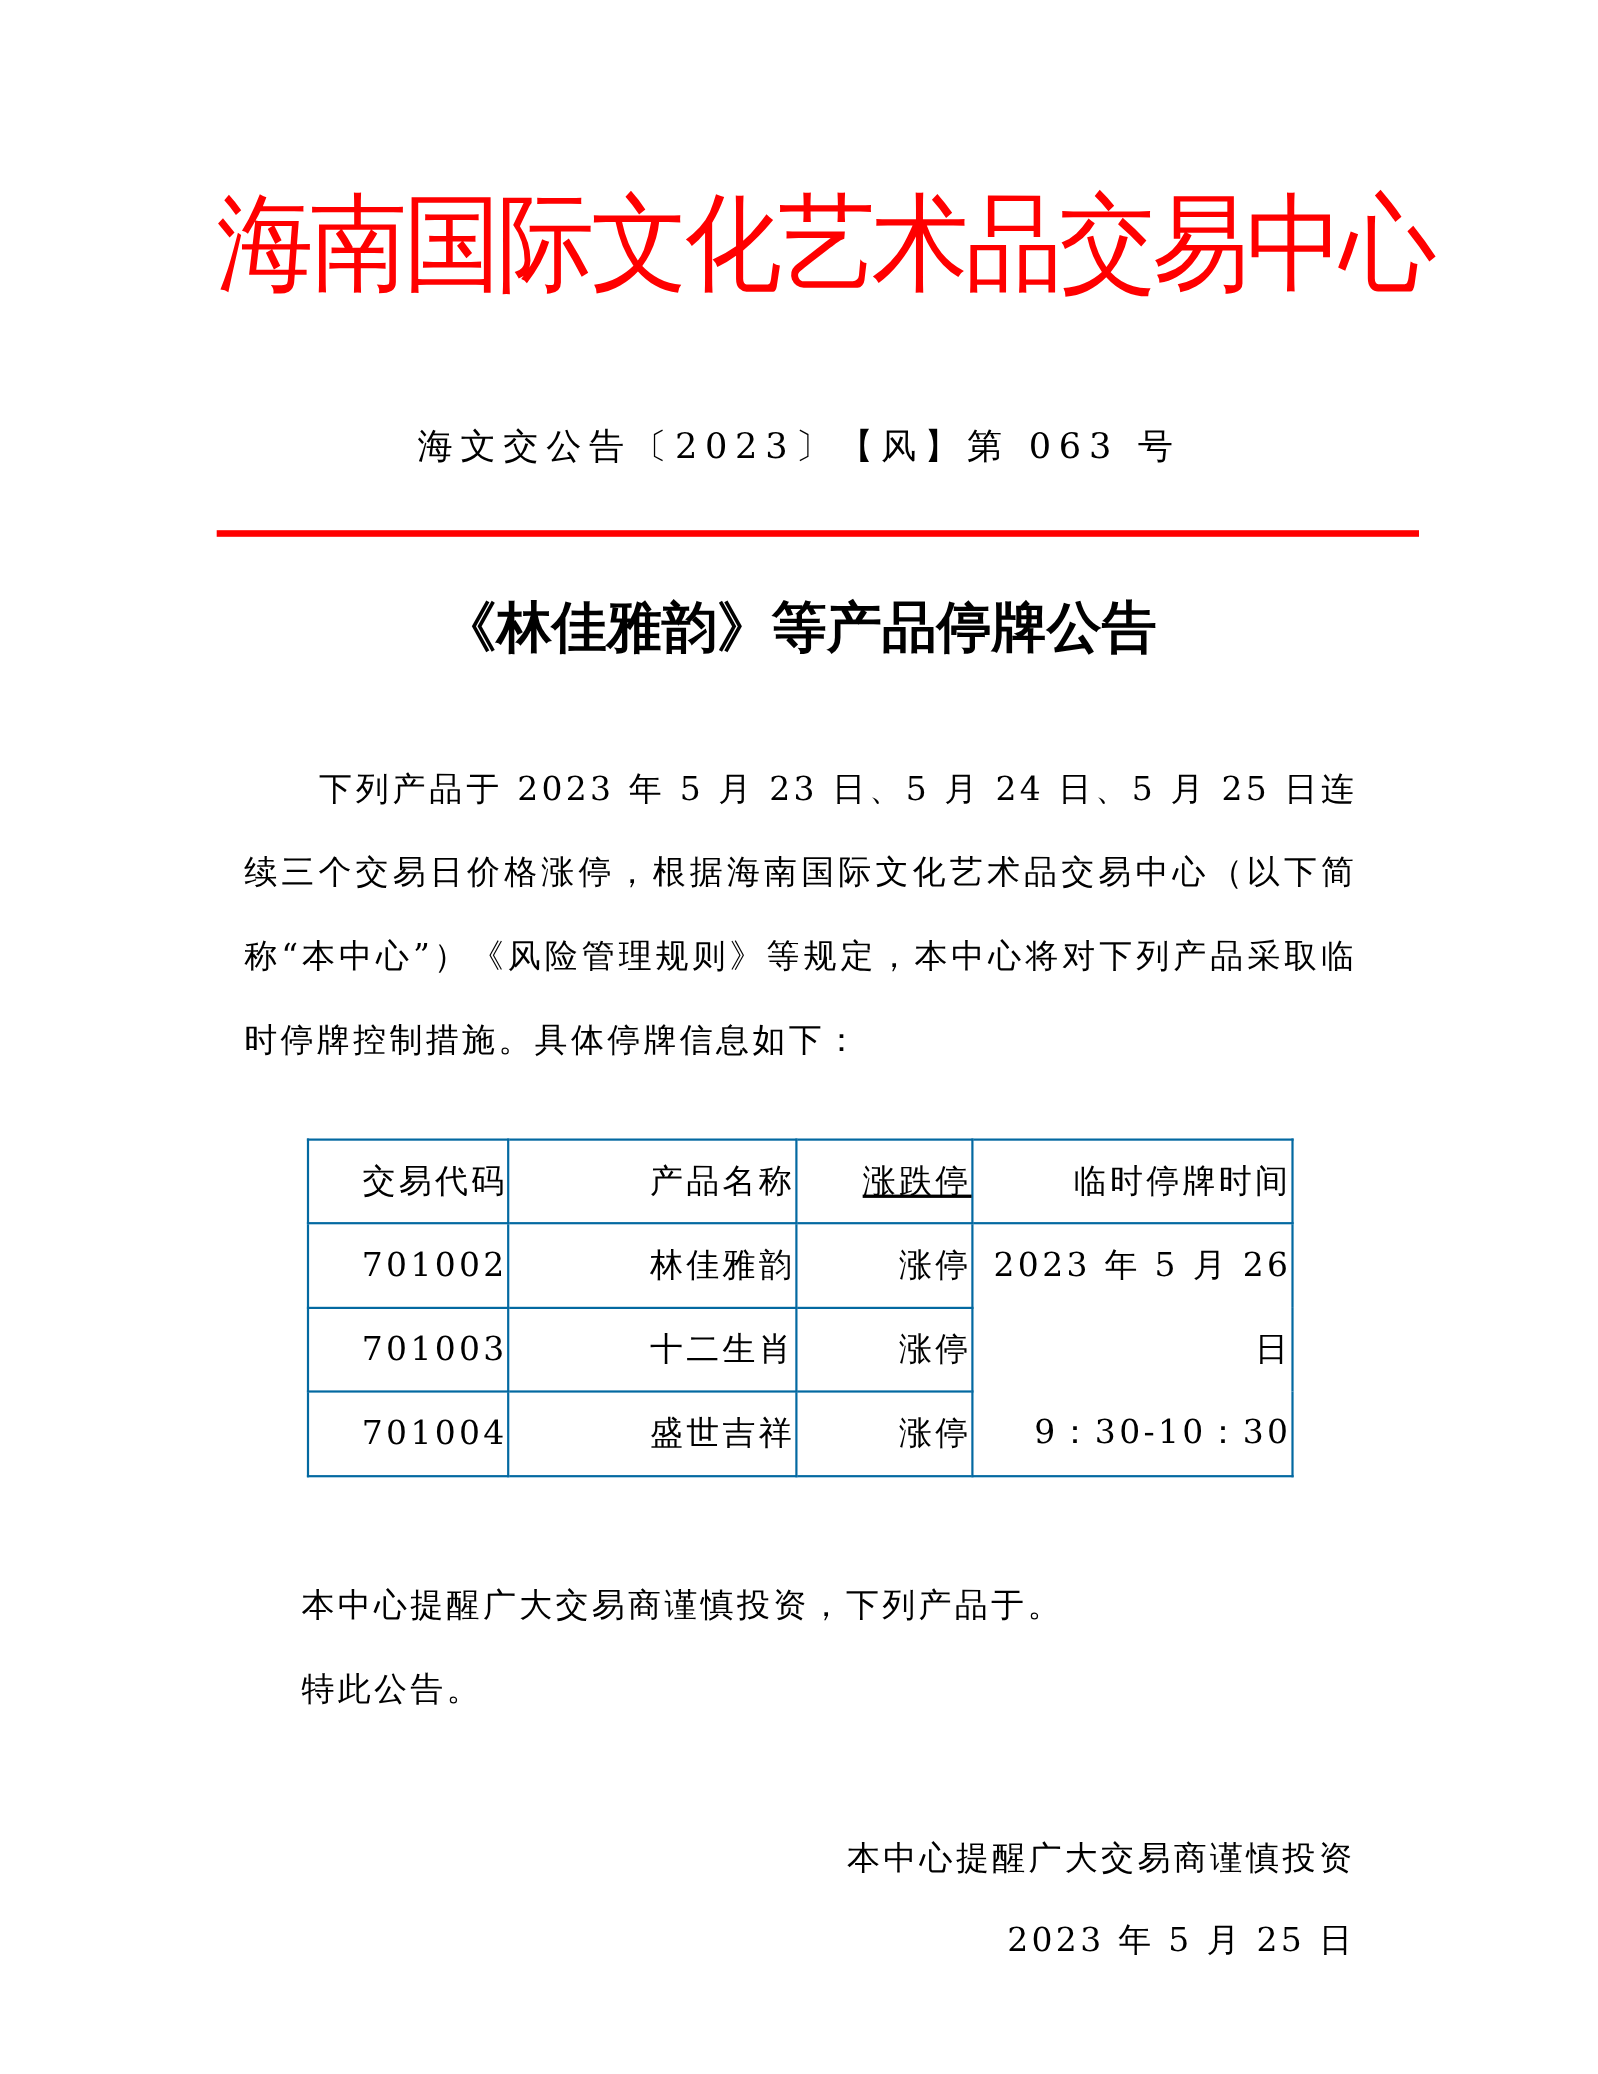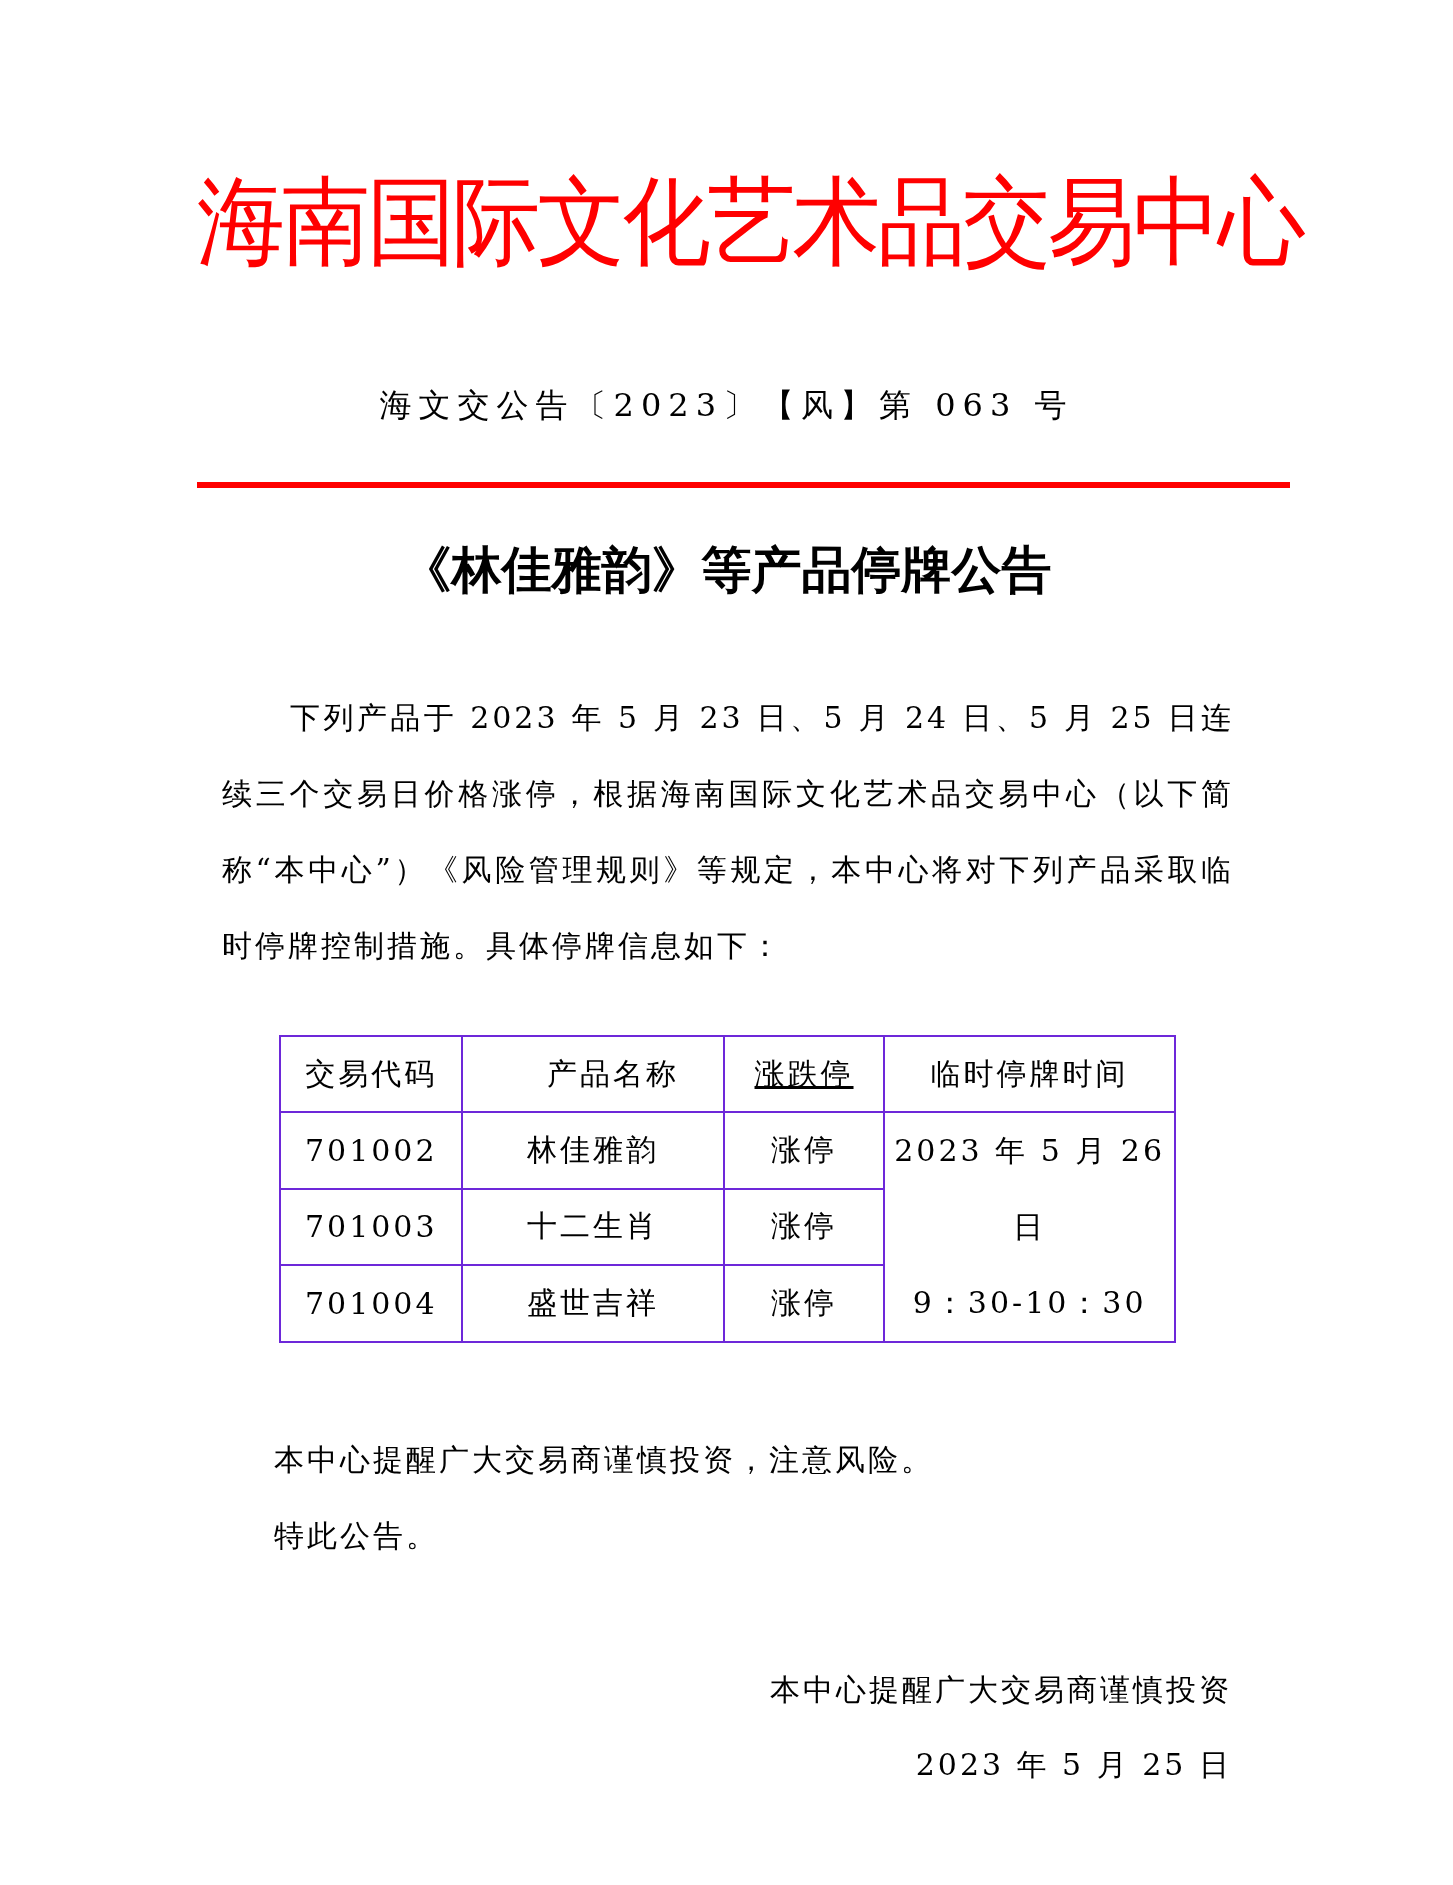--- a/index.html
+++ b/index.html
@@ -29,21 +29,21 @@
   .para {
     left: 222px; top: 680px; width: 1012px;
     font-size: 30px; line-height: 76px; white-space: normal;
     text-indent: 68px; letter-spacing: 3px; text-align: justify;
   }
   table.suspend {
     position: absolute; left: 279px; top: 1035px; width: 897px;
     border-collapse: collapse; font-size: 30px; letter-spacing: 3px;
   }
   table.suspend td, table.suspend th {
-    border: 2px solid #6d28d9; height: 74px; text-align: center;
+    border: 2px solid #0369a1; height: 74px; text-align: right;
     font-weight: normal; padding: 0;
   }
   table.suspend .c1 { width: 186px; }
   table.suspend .c2 { width: 241px; padding-left: 40px; }
   table.suspend .c3 { width: 173px; text-decoration: underline; }
   table.suspend .c4 { width: 312px; }
   .time-cell div { line-height: 76px; }
   .reminder { left: 274px; top: 1436px; font-size: 30px; line-height: 48px; letter-spacing: 3px; }
   .closing  { left: 274px; top: 1512px; font-size: 30px; line-height: 48px; letter-spacing: 3px; }
   .sig      { right: 221px; top: 1666px; font-size: 30px; line-height: 48px; letter-spacing: 3px; text-align: right; }
@@ -99,16 +99,16 @@
     <td>涨停</td>
   </tr>
   <tr>
     <td>701004</td>
     <td>盛世吉祥</td>
     <td>涨停</td>
   </tr>
 </tbody>
   </table>
 
-<div class="abs reminder">本中心提醒广大交易商谨慎投资，注意风险。</div>
+<div class="abs reminder">本中心提醒广大交易商谨慎投资，下列产品于。</div>
 <div class="abs closing">特此公告。</div>
 <div class="abs sig">本中心提醒广大交易商谨慎投资</div>
 <div class="abs date">2023 年 5 月 25 日</div>
 
 </body></html>

